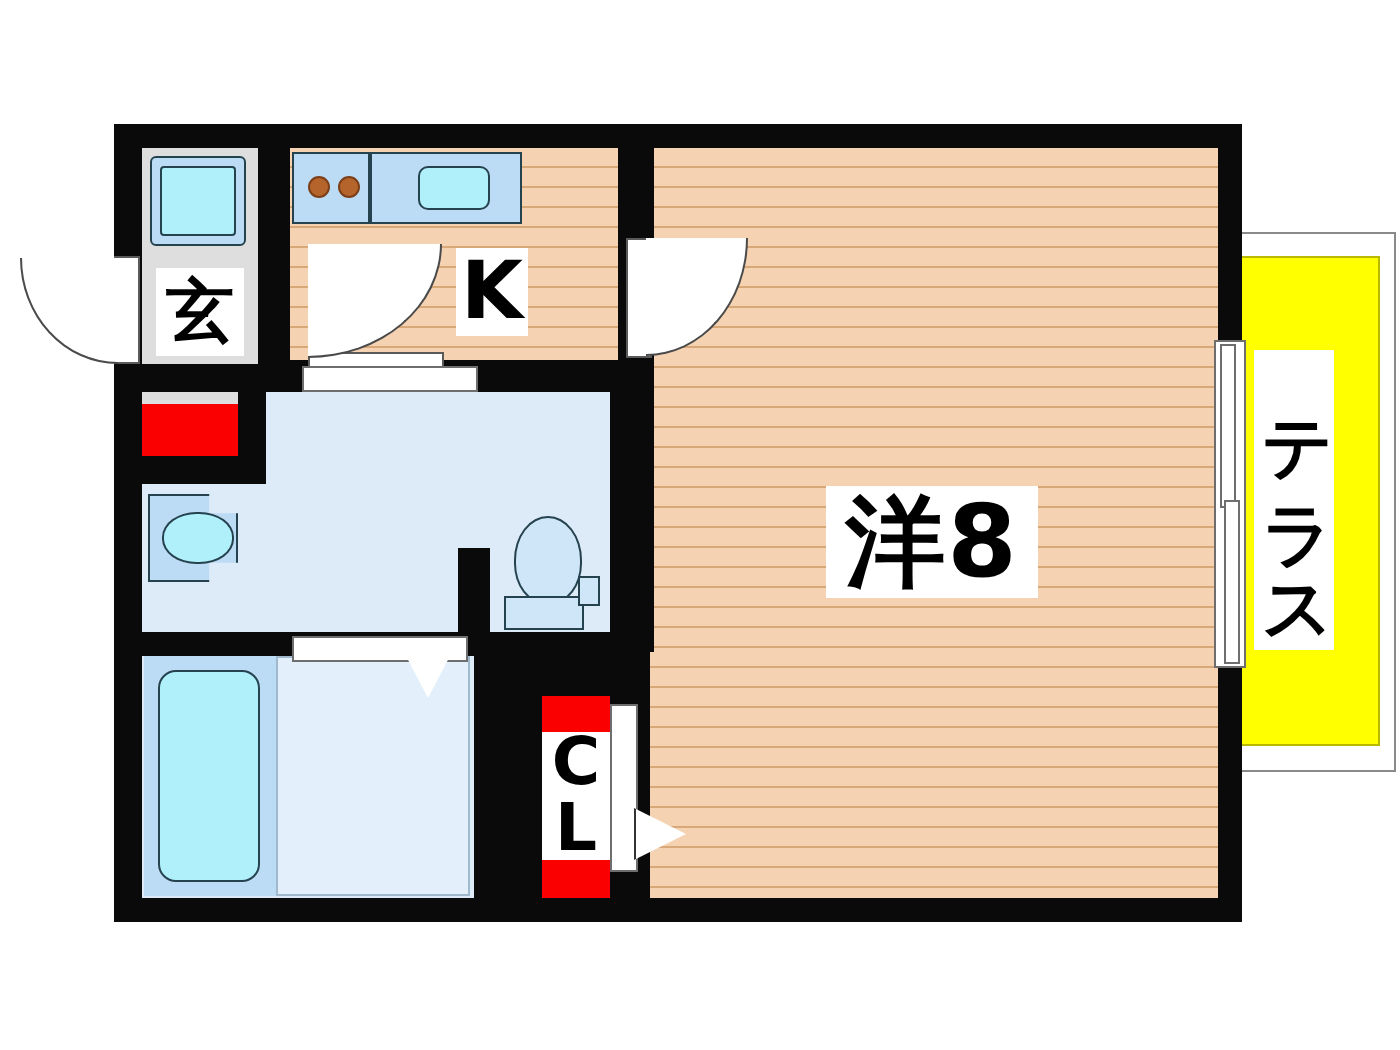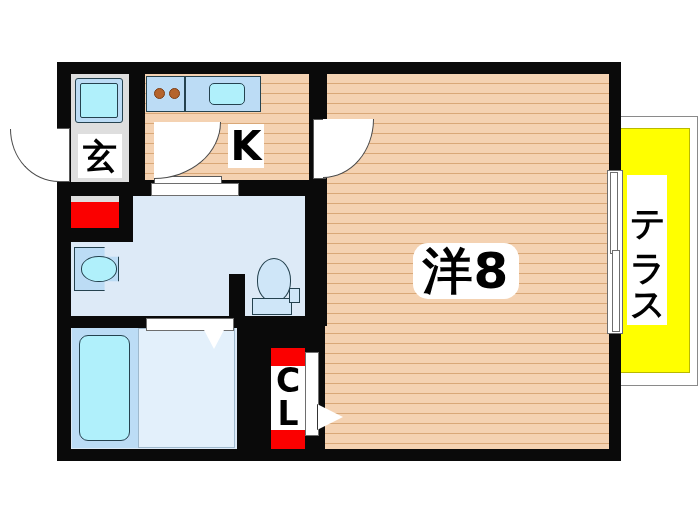--- a/index.html
+++ b/index.html
@@ -165,15 +165,15 @@
   <div class="tri" style="left:317px;top:404px;border-top:13px solid transparent;
               border-bottom:13px solid transparent;border-left:26px solid #ffffff;"></div>
   <div class="ab" style="left:317px;top:404px;width:26px;height:26px;
               border-left:1.3px solid #333;
               clip-path:polygon(0 0,100% 50%,0 100%);"></div>
 
   <div class="lbl lbl-gen" style="left:78px;top:134px;width:44px;height:44px;">玄</div>
 
   <div class="lbl lbl-k" style="left:228px;top:124px;width:36px;height:44px;">K</div>
 
-  <div class="lbl lbl-yo" style="left:413px;top:243px;width:106px;height:56px;border-radius:15px;">洋8</div>
+  <div class="lbl lbl-yo" style="left:413px;top:243px;width:106px;height:56px;">洋8</div>
 
 </div>
 
 </body></html>

